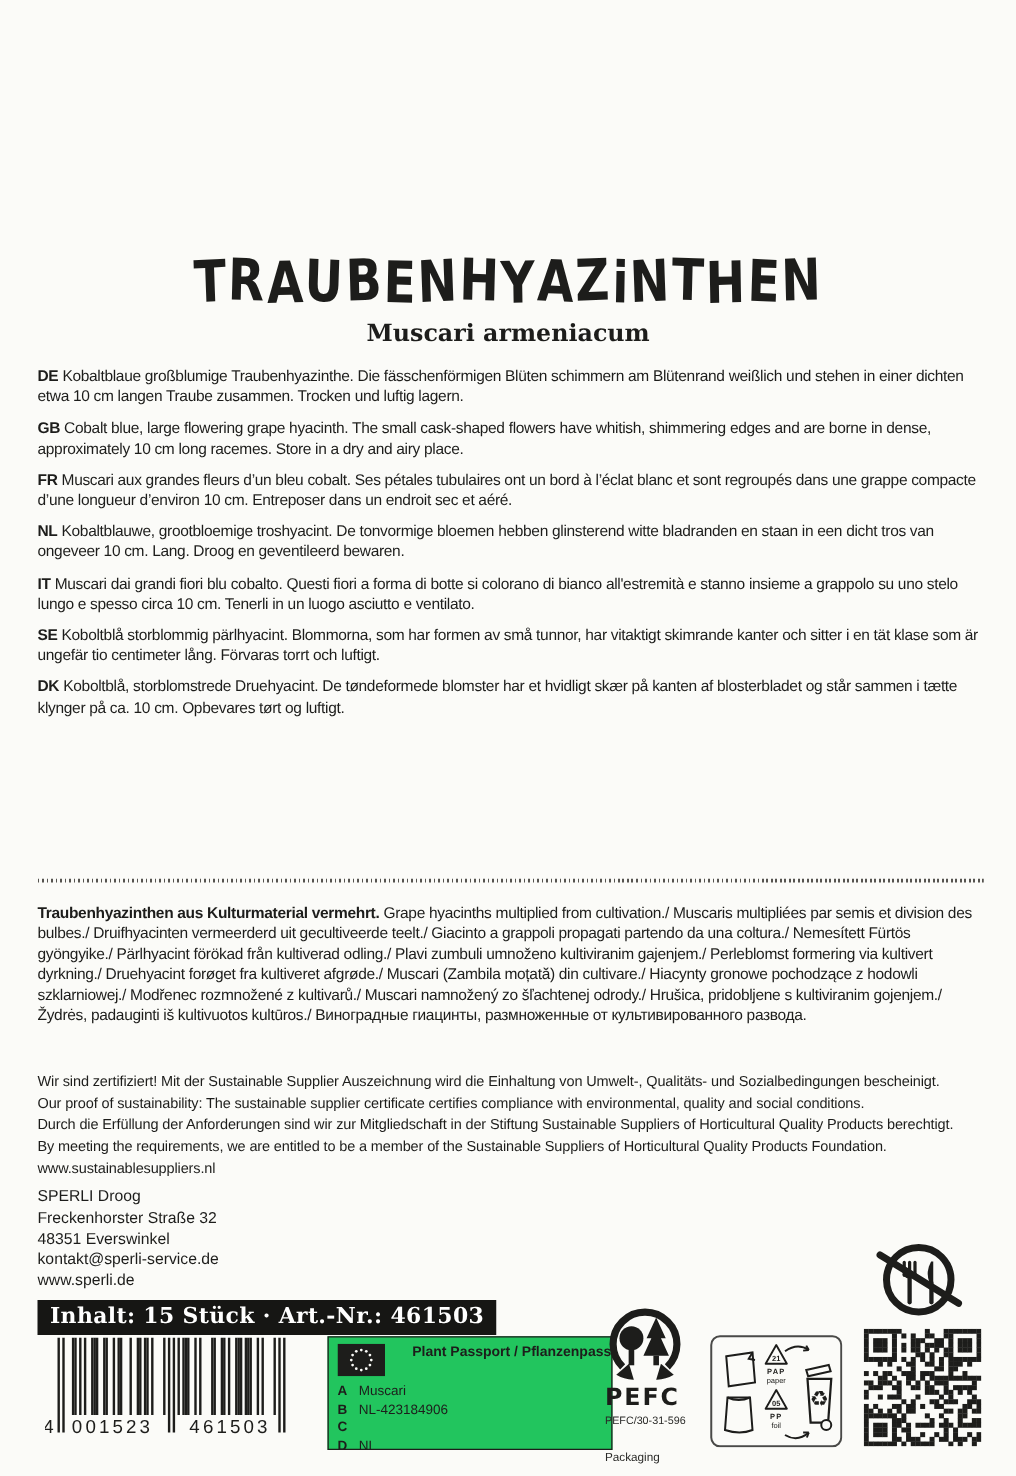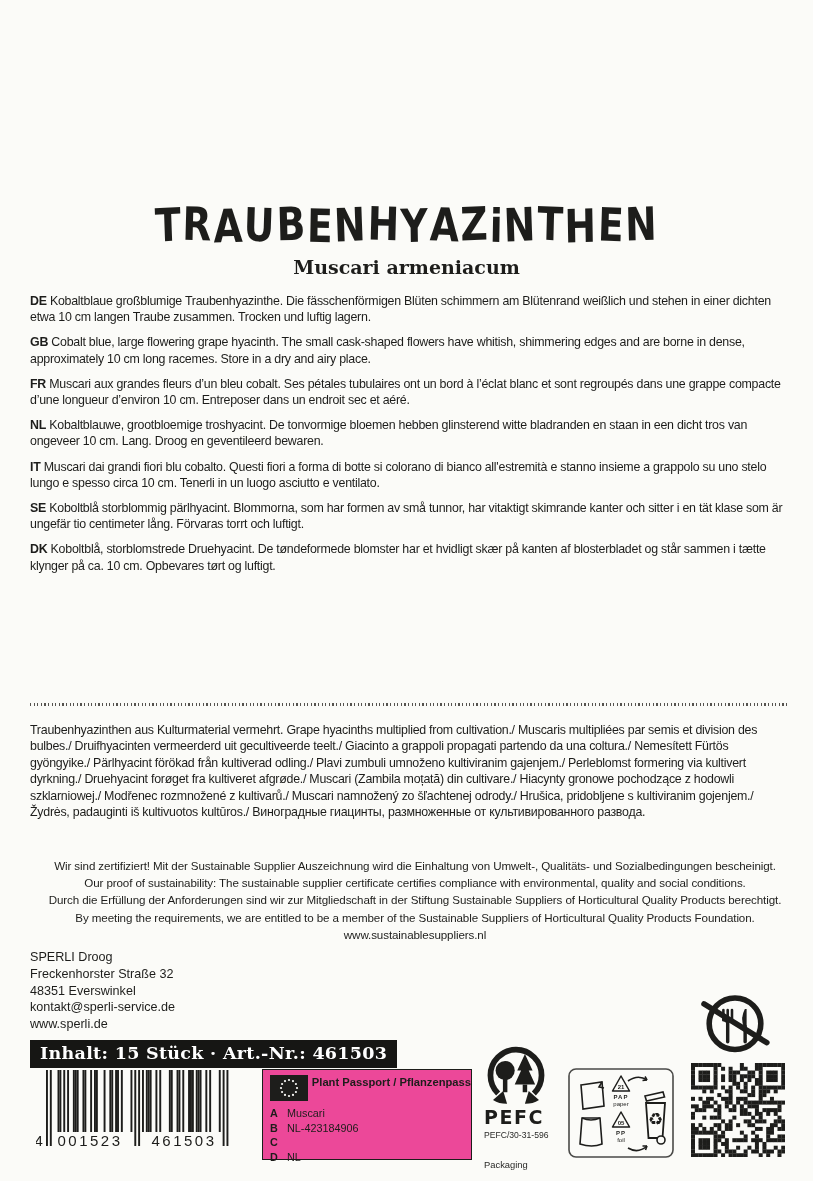--- a/index.html
+++ b/index.html
@@ -18,39 +18,39 @@
   .descs{position:absolute;top:293px;left:30px;width:757px;
          font-size:12.4px;line-height:16.2px;letter-spacing:-.25px;}
   .desc{margin:0 0 9px 0;}
   .lang{font-weight:700;}
 
   .sep{position:absolute;top:703px;left:30px;width:757px;height:3px;
        background:repeating-linear-gradient(90deg,#55534f 0 1.2px,transparent 1.2px 3.6px);}
 
   .prop{position:absolute;top:722px;left:30px;width:757px;
         font-size:12.4px;line-height:16.4px;letter-spacing:-.25px;}
-  .prop-lead{font-weight:400;}
+  .prop-lead{font-weight:700;}
 
   .sust{position:absolute;top:857px;left:30px;width:770px;font-size:11.6px;
-        line-height:17.2px;letter-spacing:-.1px;text-align:center;}
+        line-height:17.2px;letter-spacing:-.1px;}
   .sust div{white-space:nowrap;}
 
   .addr{position:absolute;top:949px;left:30px;font-size:12.6px;line-height:16.8px;}
 
   
   .content-bar{position:absolute;top:1040px;left:30px;background:#161614;color:#fff;
                font-family:"DejaVu Serif",serif;font-weight:700;font-size:17.5px;
                padding:3px 10px 5px;letter-spacing:.3px;white-space:nowrap;}
 
   
   .barcode{position:absolute;left:36px;top:1070px;}
 
   
-  .passport{position:absolute;left:262px;top:1069px;width:210px;height:91px;
-            border:1.6px solid #1d1d1b;box-sizing:border-box;padding:5px 0 0 7px;background:#ec4899;}
+  .passport{position:absolute;left:262px;top:1069px;width:228px;height:91px;
+            border:1.6px solid #1d1d1b;box-sizing:border-box;padding:5px 0 0 7px;background:#22c55e;}
   .pp-head{display:flex;justify-content:space-between;align-items:flex-start;}
   .pp-title{font-weight:700;font-size:11.2px;line-height:1.15;text-align:right;padding-top:1px;}
   .pp-rows{margin-top:5px;font-size:10.8px;line-height:14.6px;}
   .pp-row{display:flex;}
   .pp-key{font-weight:700;width:17px;}
 
   
   .pefc{position:absolute;left:484px;top:1045px;width:82px;text-align:left;}
   .pefc-name{font-family:"DejaVu Sans",sans-serif;font-weight:800;font-size:19px;
              letter-spacing:1.5px;margin-top:-3px;}

